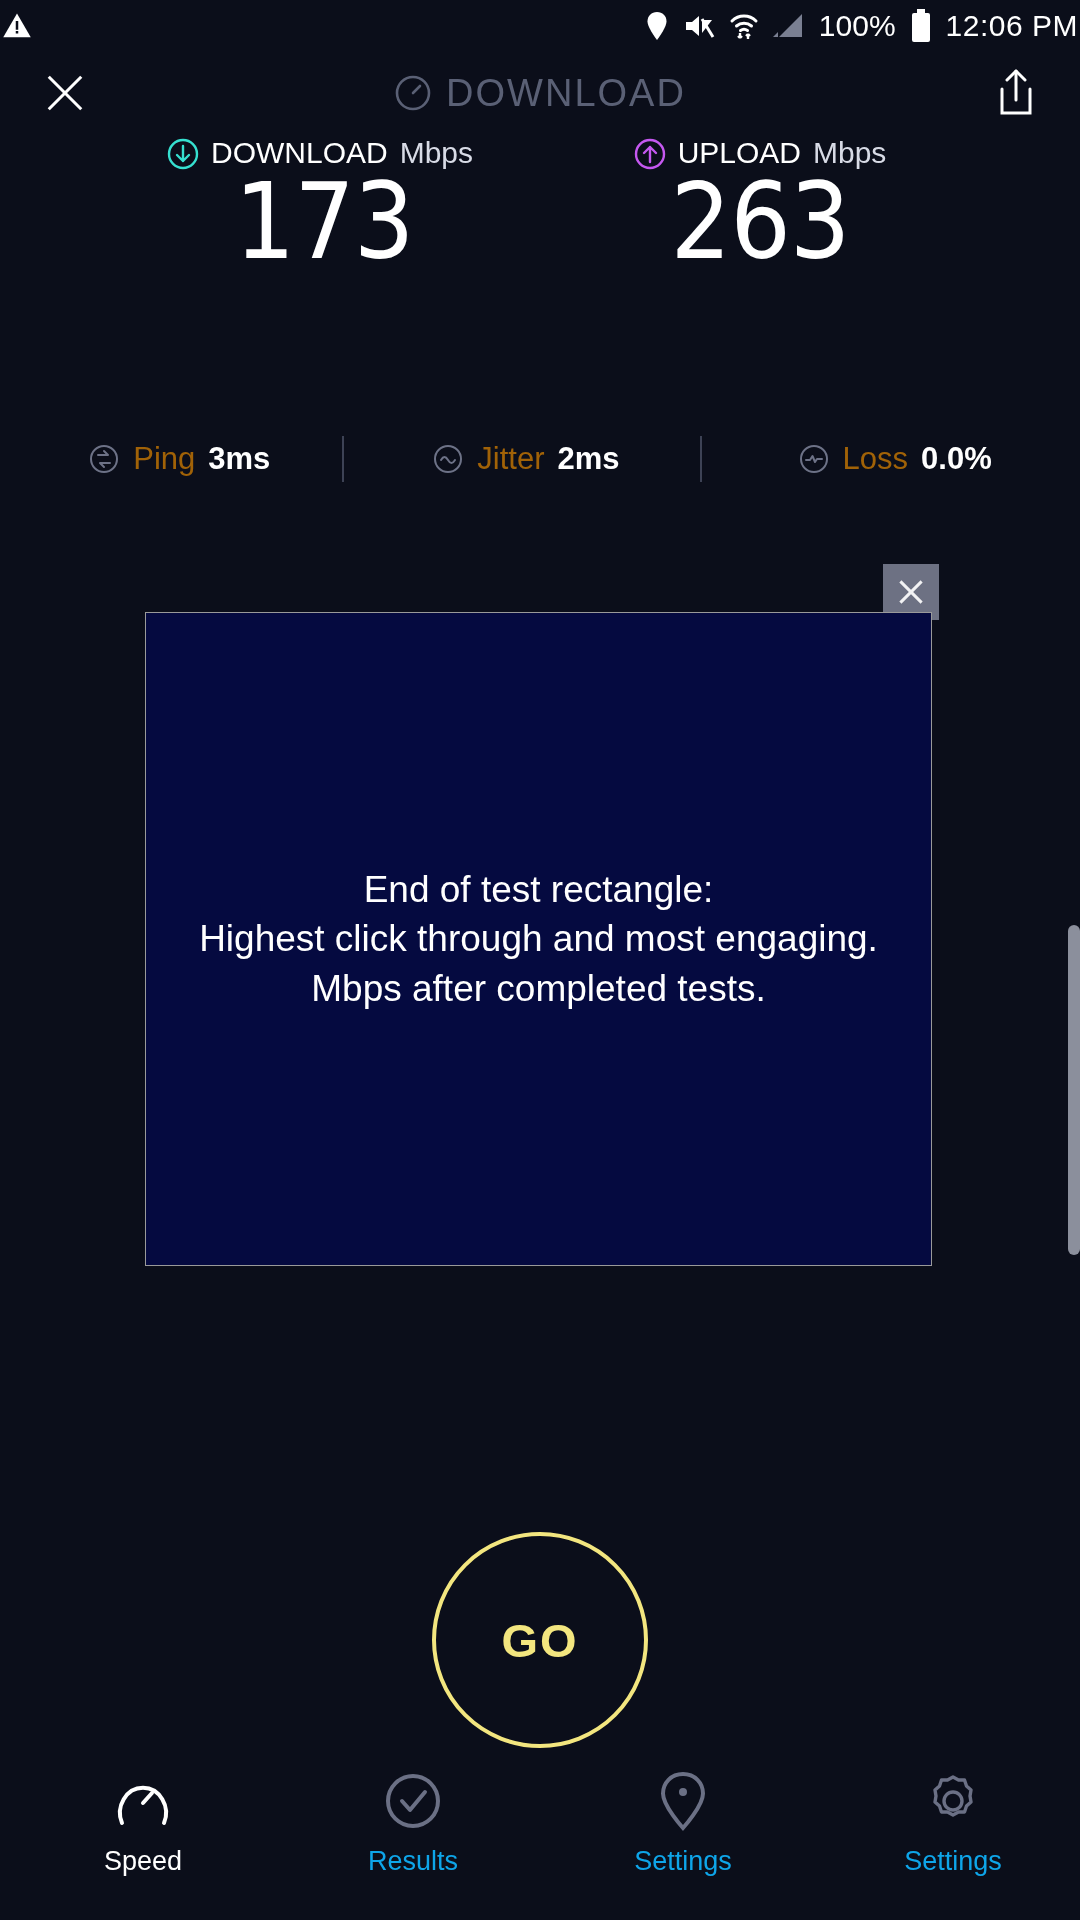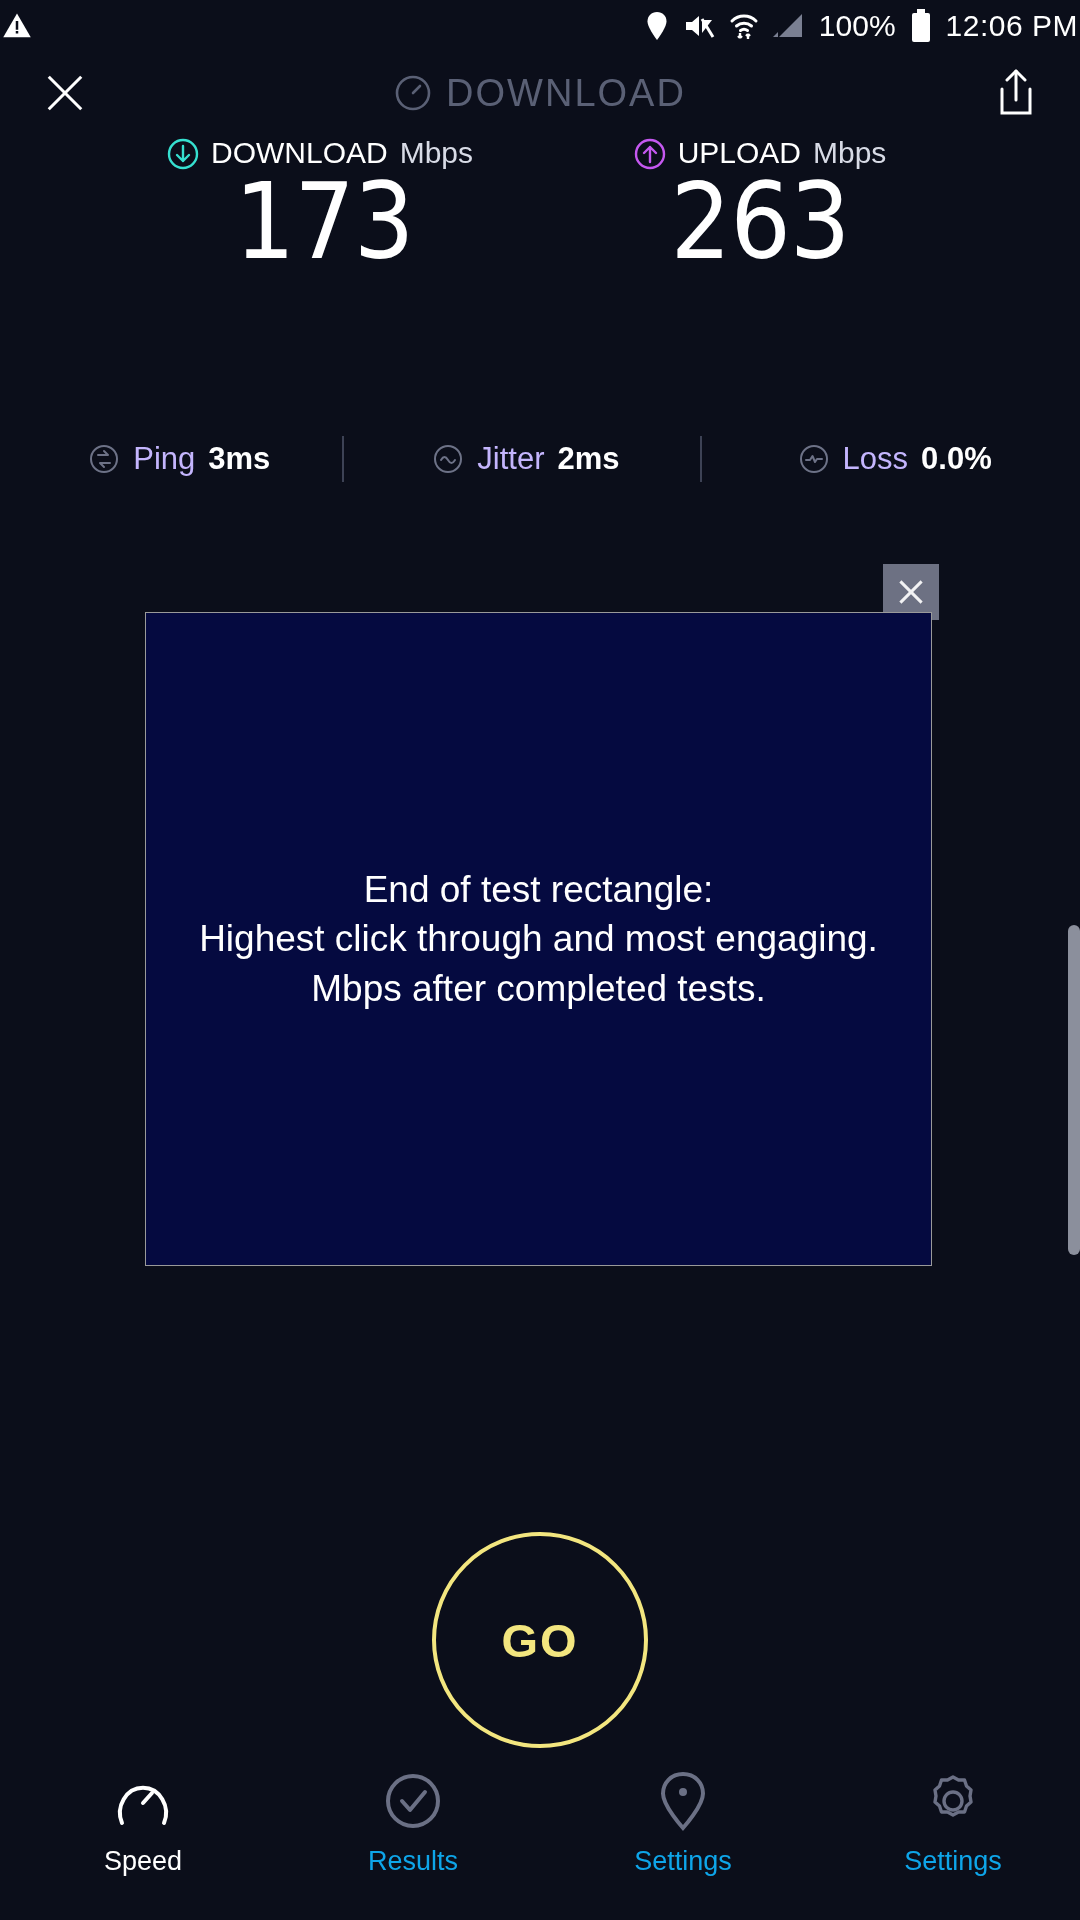--- a/index.html
+++ b/index.html
@@ -67,21 +67,21 @@
 
   
   .metrics {
     position:absolute; top:300px; left:0; width:1080px;
     display:flex; align-items:center; justify-content:center;
   }
   .metric {
     display:flex; align-items:center; gap:13px;
     font-size:31px; color:#ffffff; white-space:nowrap;
   }
-  .metric .m-name { color:#c4b5fd; font-weight:400; }
+  .metric .m-name { color:#a16207; font-weight:400; }
   .metric .m-val  { color:#ffffff; font-weight:700; }
   .m-sep { width:2px; height:46px; background:#3d4255; }
   .m-pad-a { width:72px; } .m-pad-b { width:88px; }
   .m-pad-c { width:80px; } .m-pad-d { width:96px; }
 
   
   .ad-wrap { position:absolute; left:0; top:0; width:1080px; }
   .ad-close {
     position:absolute; left:883px; top:564px; width:56px; height:56px;
     background:#6d7183; display:flex; align-items:center; justify-content:center;

